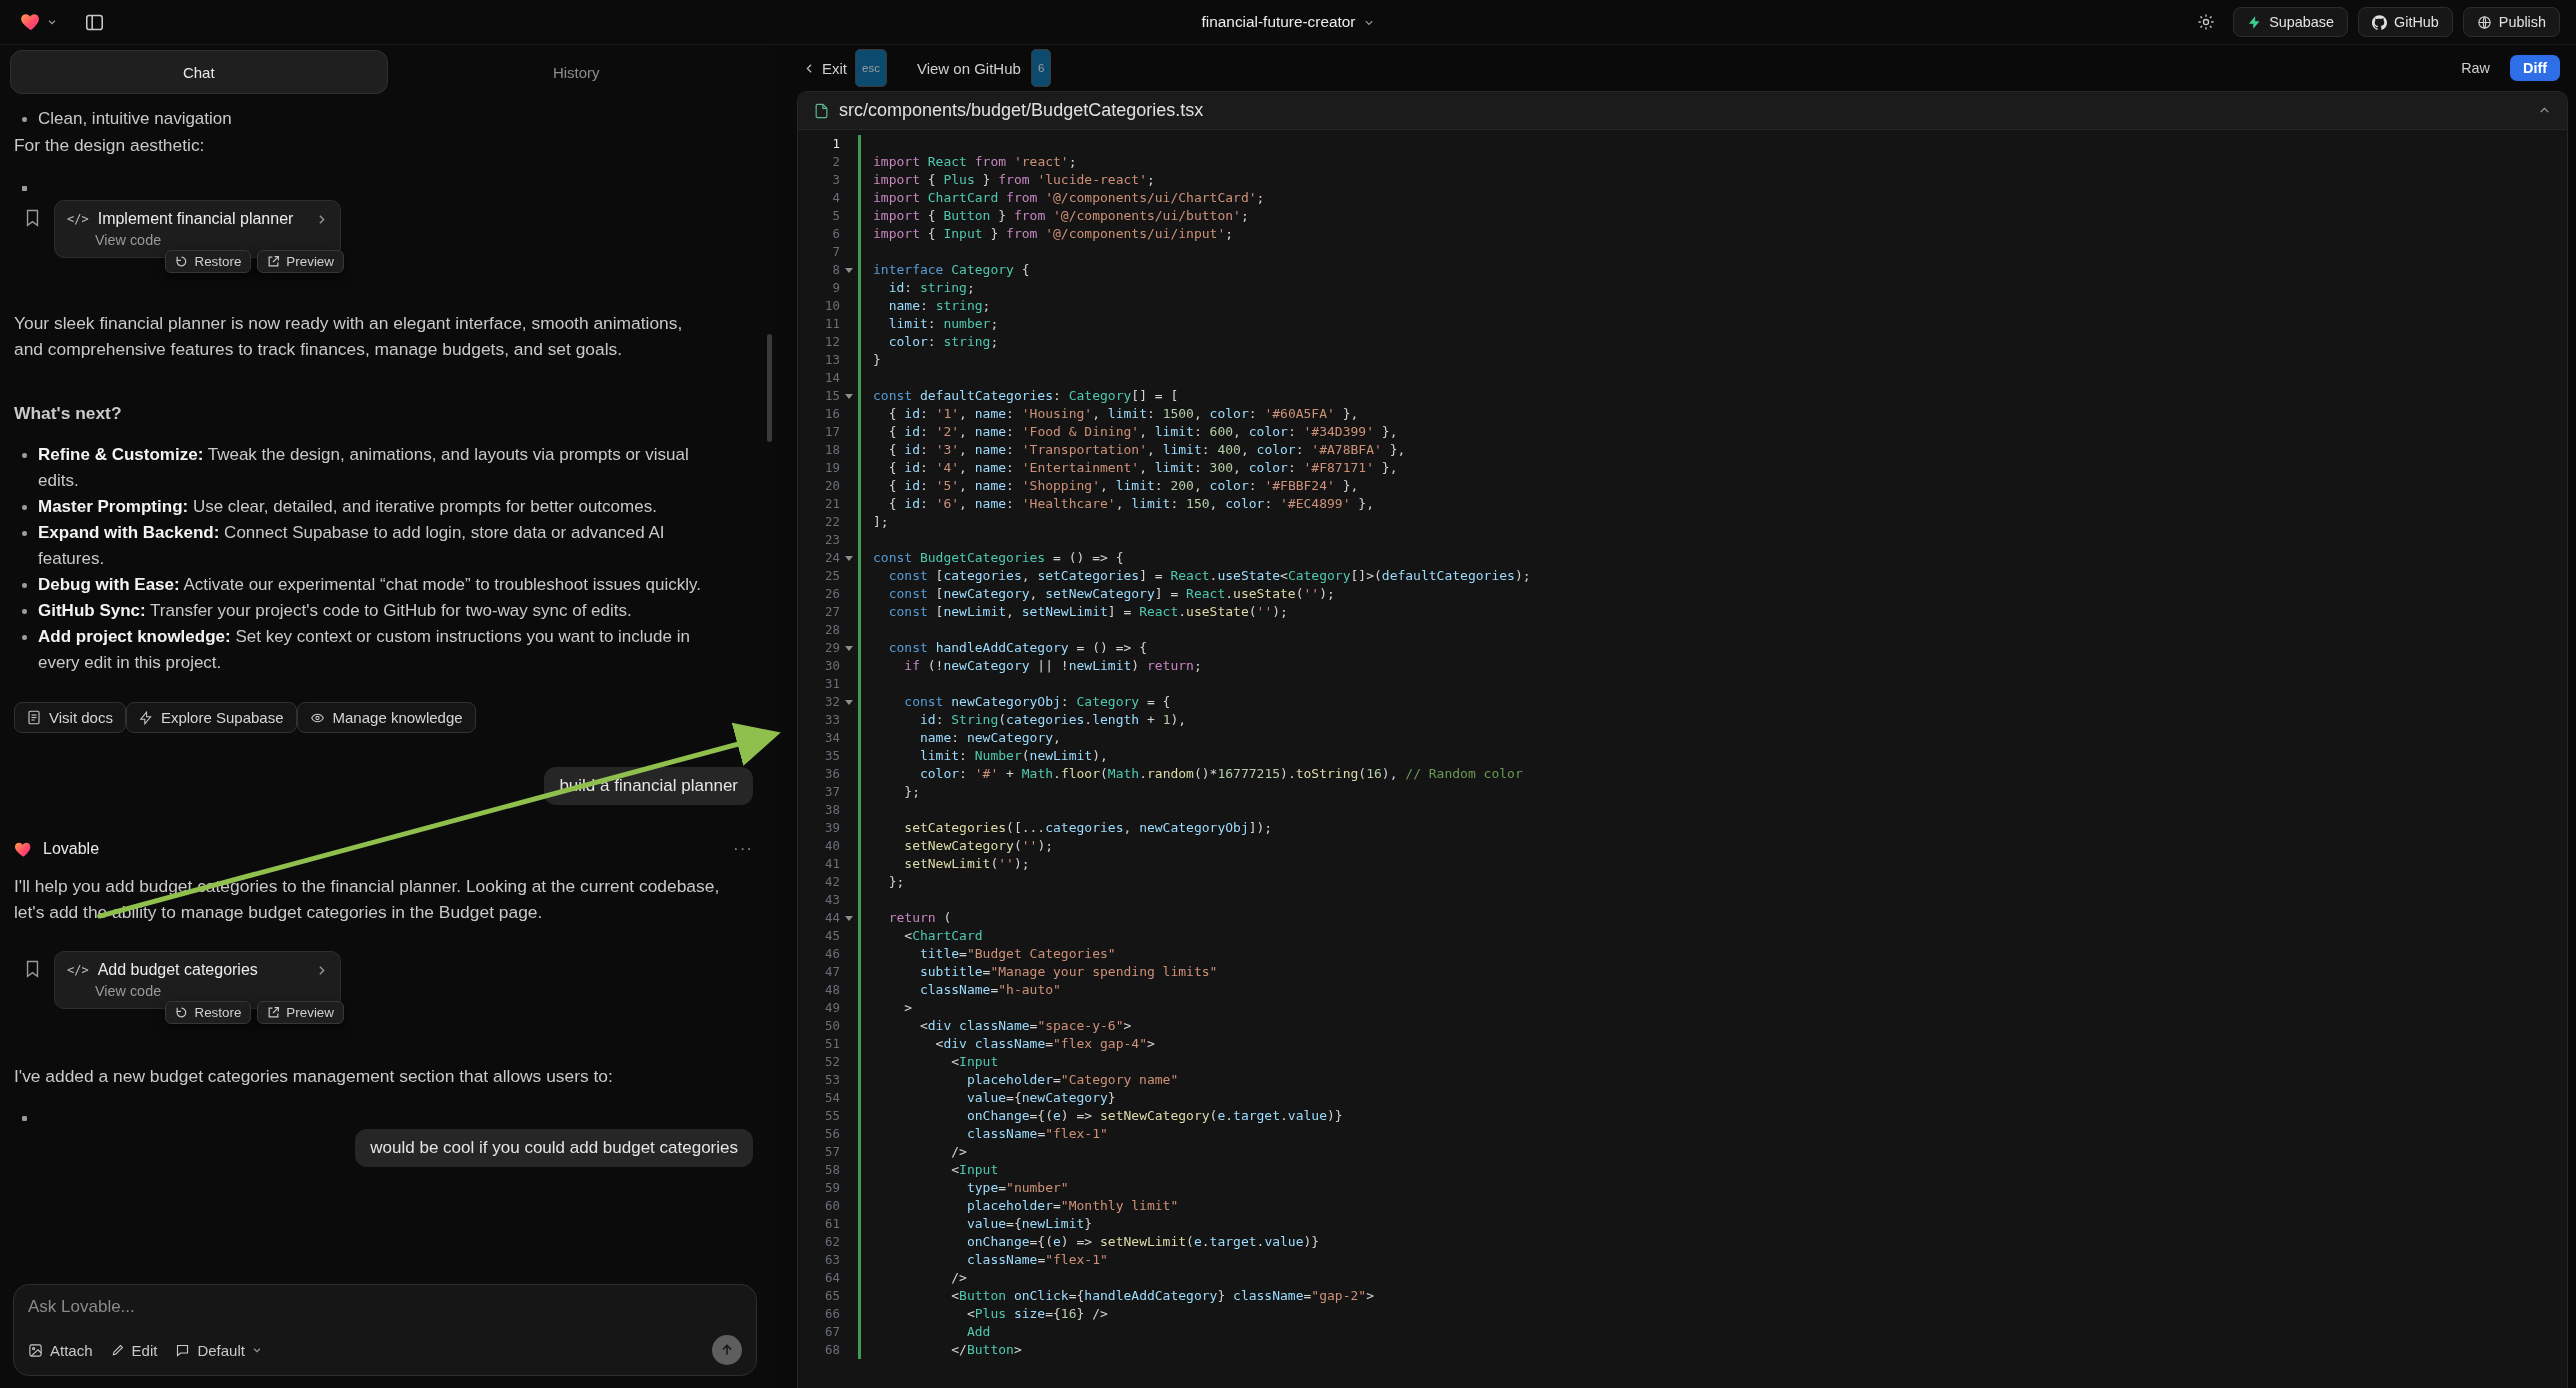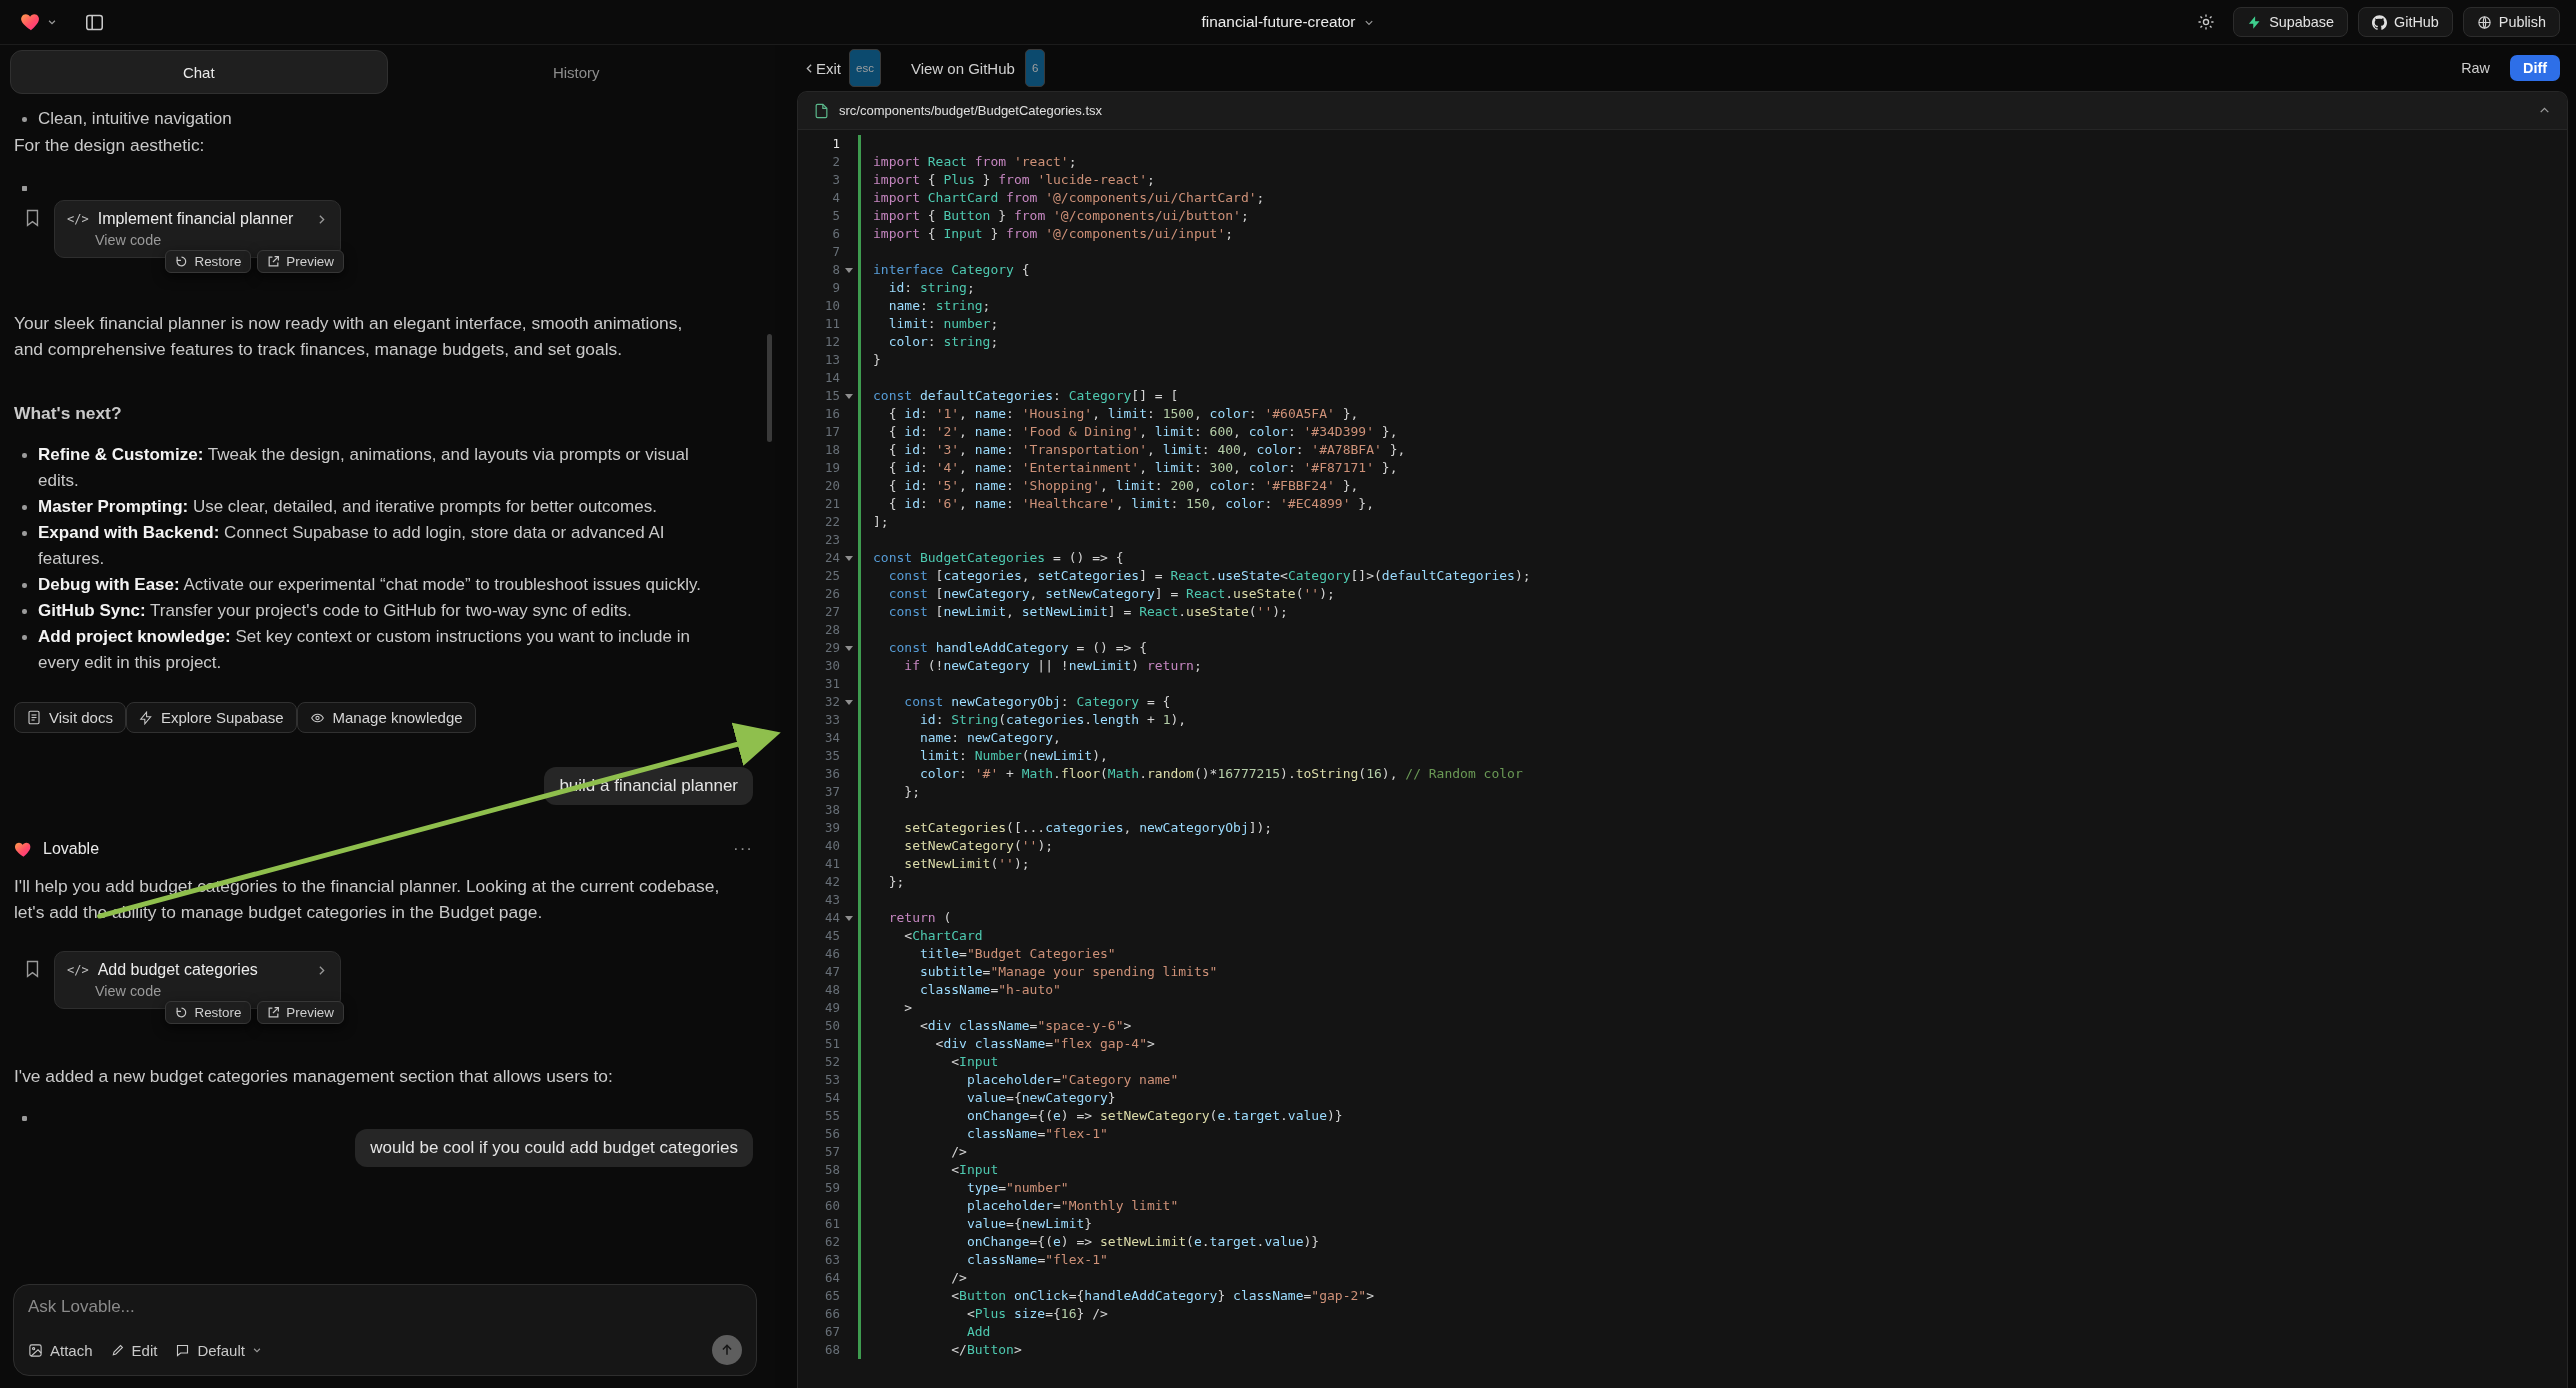--- a/index.html
+++ b/index.html
@@ -56,28 +56,28 @@
   .composer textarea{background:transparent;border:none;outline:none;resize:none;color:#e0e0e0;font-size:17px;flex:1;font-family:inherit}
   .composer textarea::placeholder{color:#8a8a8a}
   .composer-row{display:flex;align-items:center;gap:18px;color:#c9c9c9;font-size:15px}
   .comp-item{display:flex;align-items:center;gap:7px;background:none;border:none;color:#c9c9c9;font-size:15px}
   .send-btn{margin-left:auto;width:30px;height:30px;border-radius:50%;background:#5e5e5e;display:flex;align-items:center;
     justify-content:center;border:none}
 
   
   .code-panel{position:absolute;left:775px;right:0;top:45px;bottom:0;padding:0 8px 0 22px;display:flex;flex-direction:column}
   .code-toolbar{height:46px;flex:none;display:flex;align-items:center;padding:0 8px 0 6px;font-size:15px;color:#d0d0d0}
-  .tbx{display:flex;align-items:center;background:none;border:none;color:#d0d0d0;font-size:15px}
+  .tbx{display:flex;align-items:center;gap:6px;background:none;border:none;color:#d0d0d0;font-size:15px}
   .kbd{border:1px solid #3a3a3a;background:#0c4a6e;border-radius:5px;padding:12px 6px;font-size:11.5px;color:#9f9f9f}
   .raw-btn{padding:5px 12px;border-radius:7px;color:#cfcfcf;background:transparent;border:none;font-size:14.4px}
   .diff-btn{padding:5px 13px;border-radius:7px;color:#fff;border:none;font-size:14.4px;font-weight:600;background:var(--accent-blue)}
   .file-container{flex:1;border:1px solid #272727;border-bottom:none;border-radius:10px 10px 0 0;background:#141414;
     overflow:hidden;display:flex;flex-direction:column}
   .file-header{height:38px;flex:none;background:#1b1b1b;border-bottom:1px solid #262626;display:flex;align-items:center;
-    gap:10px;padding:0 16px;font-size:13px;color:#e0e0e0}
+    gap:10px;padding:0 16px;font-size:18px;color:#e0e0e0}
   .collapse-btn{margin-left:auto;background:none;border:none;display:flex}
   .code-scroll{flex:1;overflow:hidden;padding-top:5px;font-family:"DejaVu Sans Mono",monospace}
   .code-line{display:flex;height:18px;line-height:18px;font-size:13px}
   .ln{width:42px;flex:none;text-align:right;color:#687078;font-size:12.4px}
   .fold{width:18px;flex:none;position:relative}
   .fold.has::after{content:"";position:absolute;left:5px;top:7px;border-left:4px solid transparent;
     border-right:4px solid transparent;border-top:5px solid #8f8f8f}
   .code-text{flex:1;white-space:pre;border-left:3px solid var(--diff-green);padding-left:12px}
   .tok-kw1{color:var(--tok-keyword)} .tok-kw2{color:var(--tok-declaration)} .tok-typ{color:var(--tok-type)}
   .tok-fn{color:var(--tok-function)} .tok-id{color:var(--tok-variable)} .tok-str{color:var(--tok-string)}

